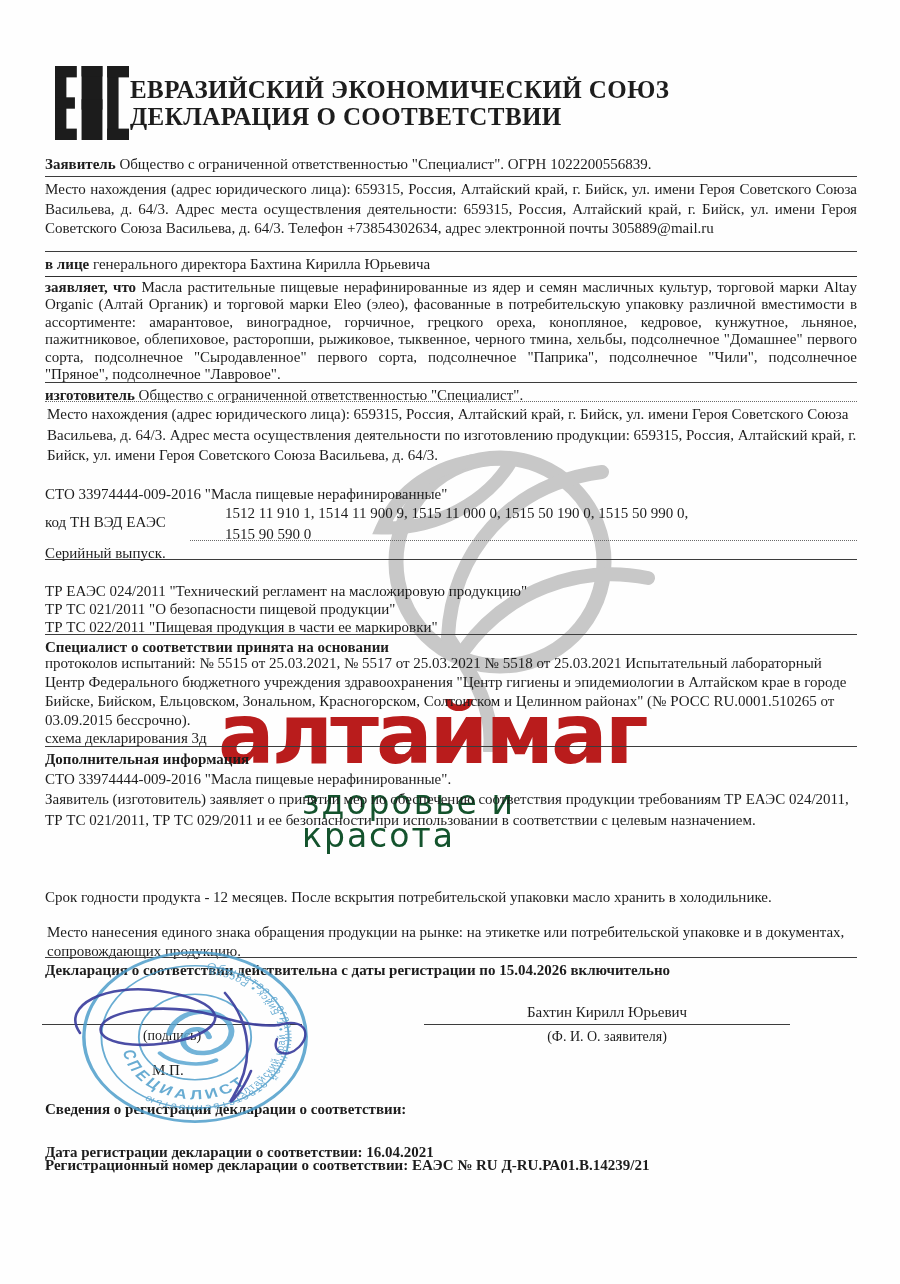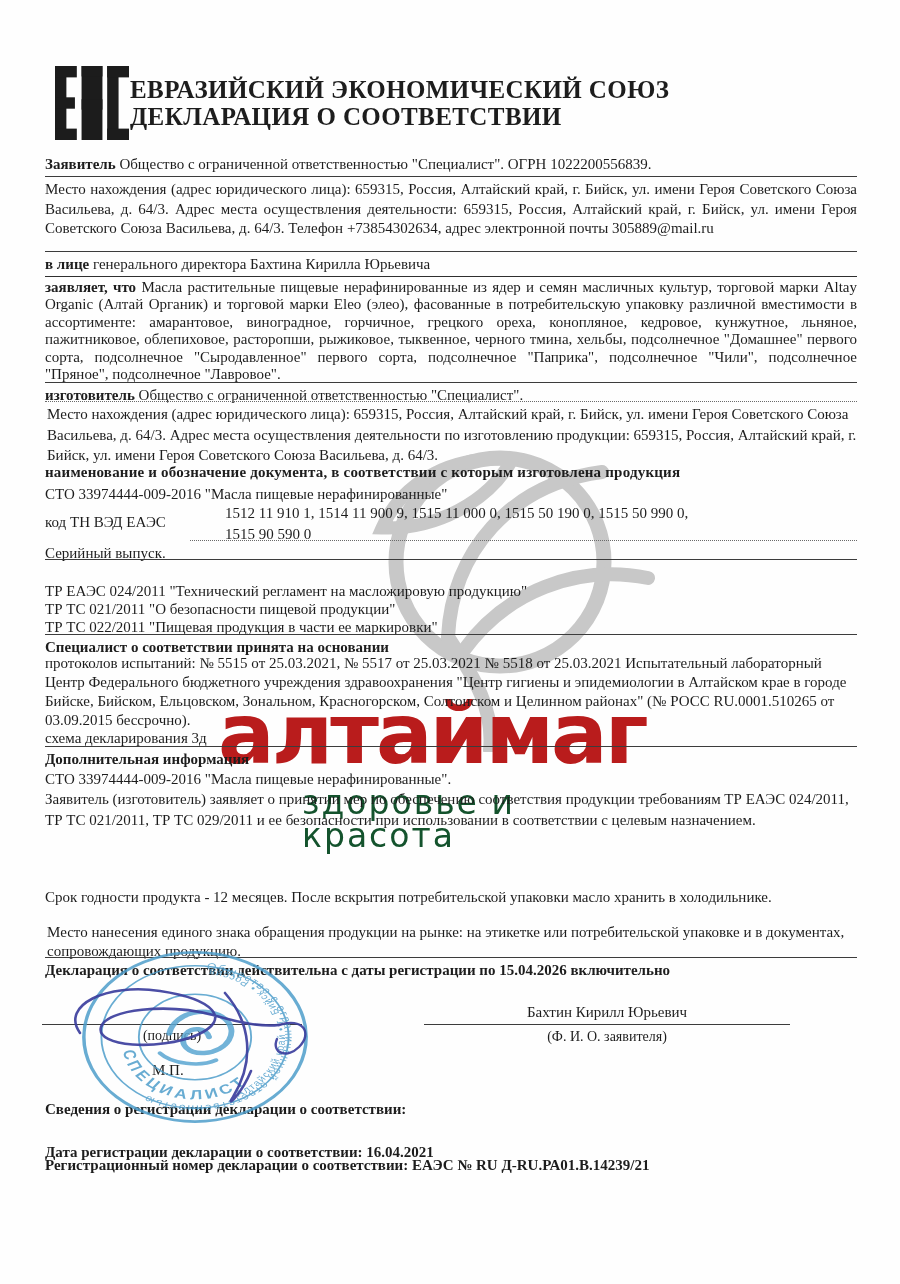--- a/index.html
+++ b/index.html
@@ -79,21 +79,20 @@
     <div class="rule" style="left:45px;top:382px;width:812px;"></div>
 
     <div class="abs t" style="left:45px;top:385px;width:812px;">
       <span class="b">изготовитель</span>
       <span>Общество с ограниченной ответственностью "Специалист".</span>
     </div>
     <div class="rule dot" style="left:45px;top:401px;width:812px;"></div>
 
     <div class="abs t" style="left:47px;top:404px;width:810px;line-height:20.5px;">Место нахождения (адрес юридического лица): 659315, Россия, Алтайский край, г. Бийск, ул. имени Героя Советского Союза Васильева, д. 64/3. Адрес места осуществления деятельности по изготовлению продукции: 659315, Россия, Алтайский край, г. Бийск, ул. имени Героя Советского Союза Васильева, д. 64/3.</div>
 
-    <div class="abs t b small-gap" style="left:45px;top:462px;width:812px;">наименование и обозначение документа, в соответствии с которым изготовлена продукция</div>
     <div class="abs t" style="left:45px;top:484px;width:812px;">СТО 33974444-009-2016 "Масла пищевые нерафинированные"</div>
 
     <div class="abs t" style="left:45px;top:512px;width:170px;">код ТН ВЭД ЕАЭС</div>
     <div class="abs t" style="left:225px;top:503px;width:632px;">1512 11 910 1, 1514 11 900 9, 1515 11 000 0, 1515 50 190 0, 1515  50 990 0,</div>
     <div class="abs t" style="left:225px;top:524px;width:632px;">1515 90 590 0</div>
     <div class="rule dot" style="left:190px;top:540px;width:667px;"></div>
 
     <div class="abs t" style="left:45px;top:543px;width:812px;">Серийный выпуск.</div>
     <div class="rule" style="left:45px;top:559px;width:812px;"></div>
 

